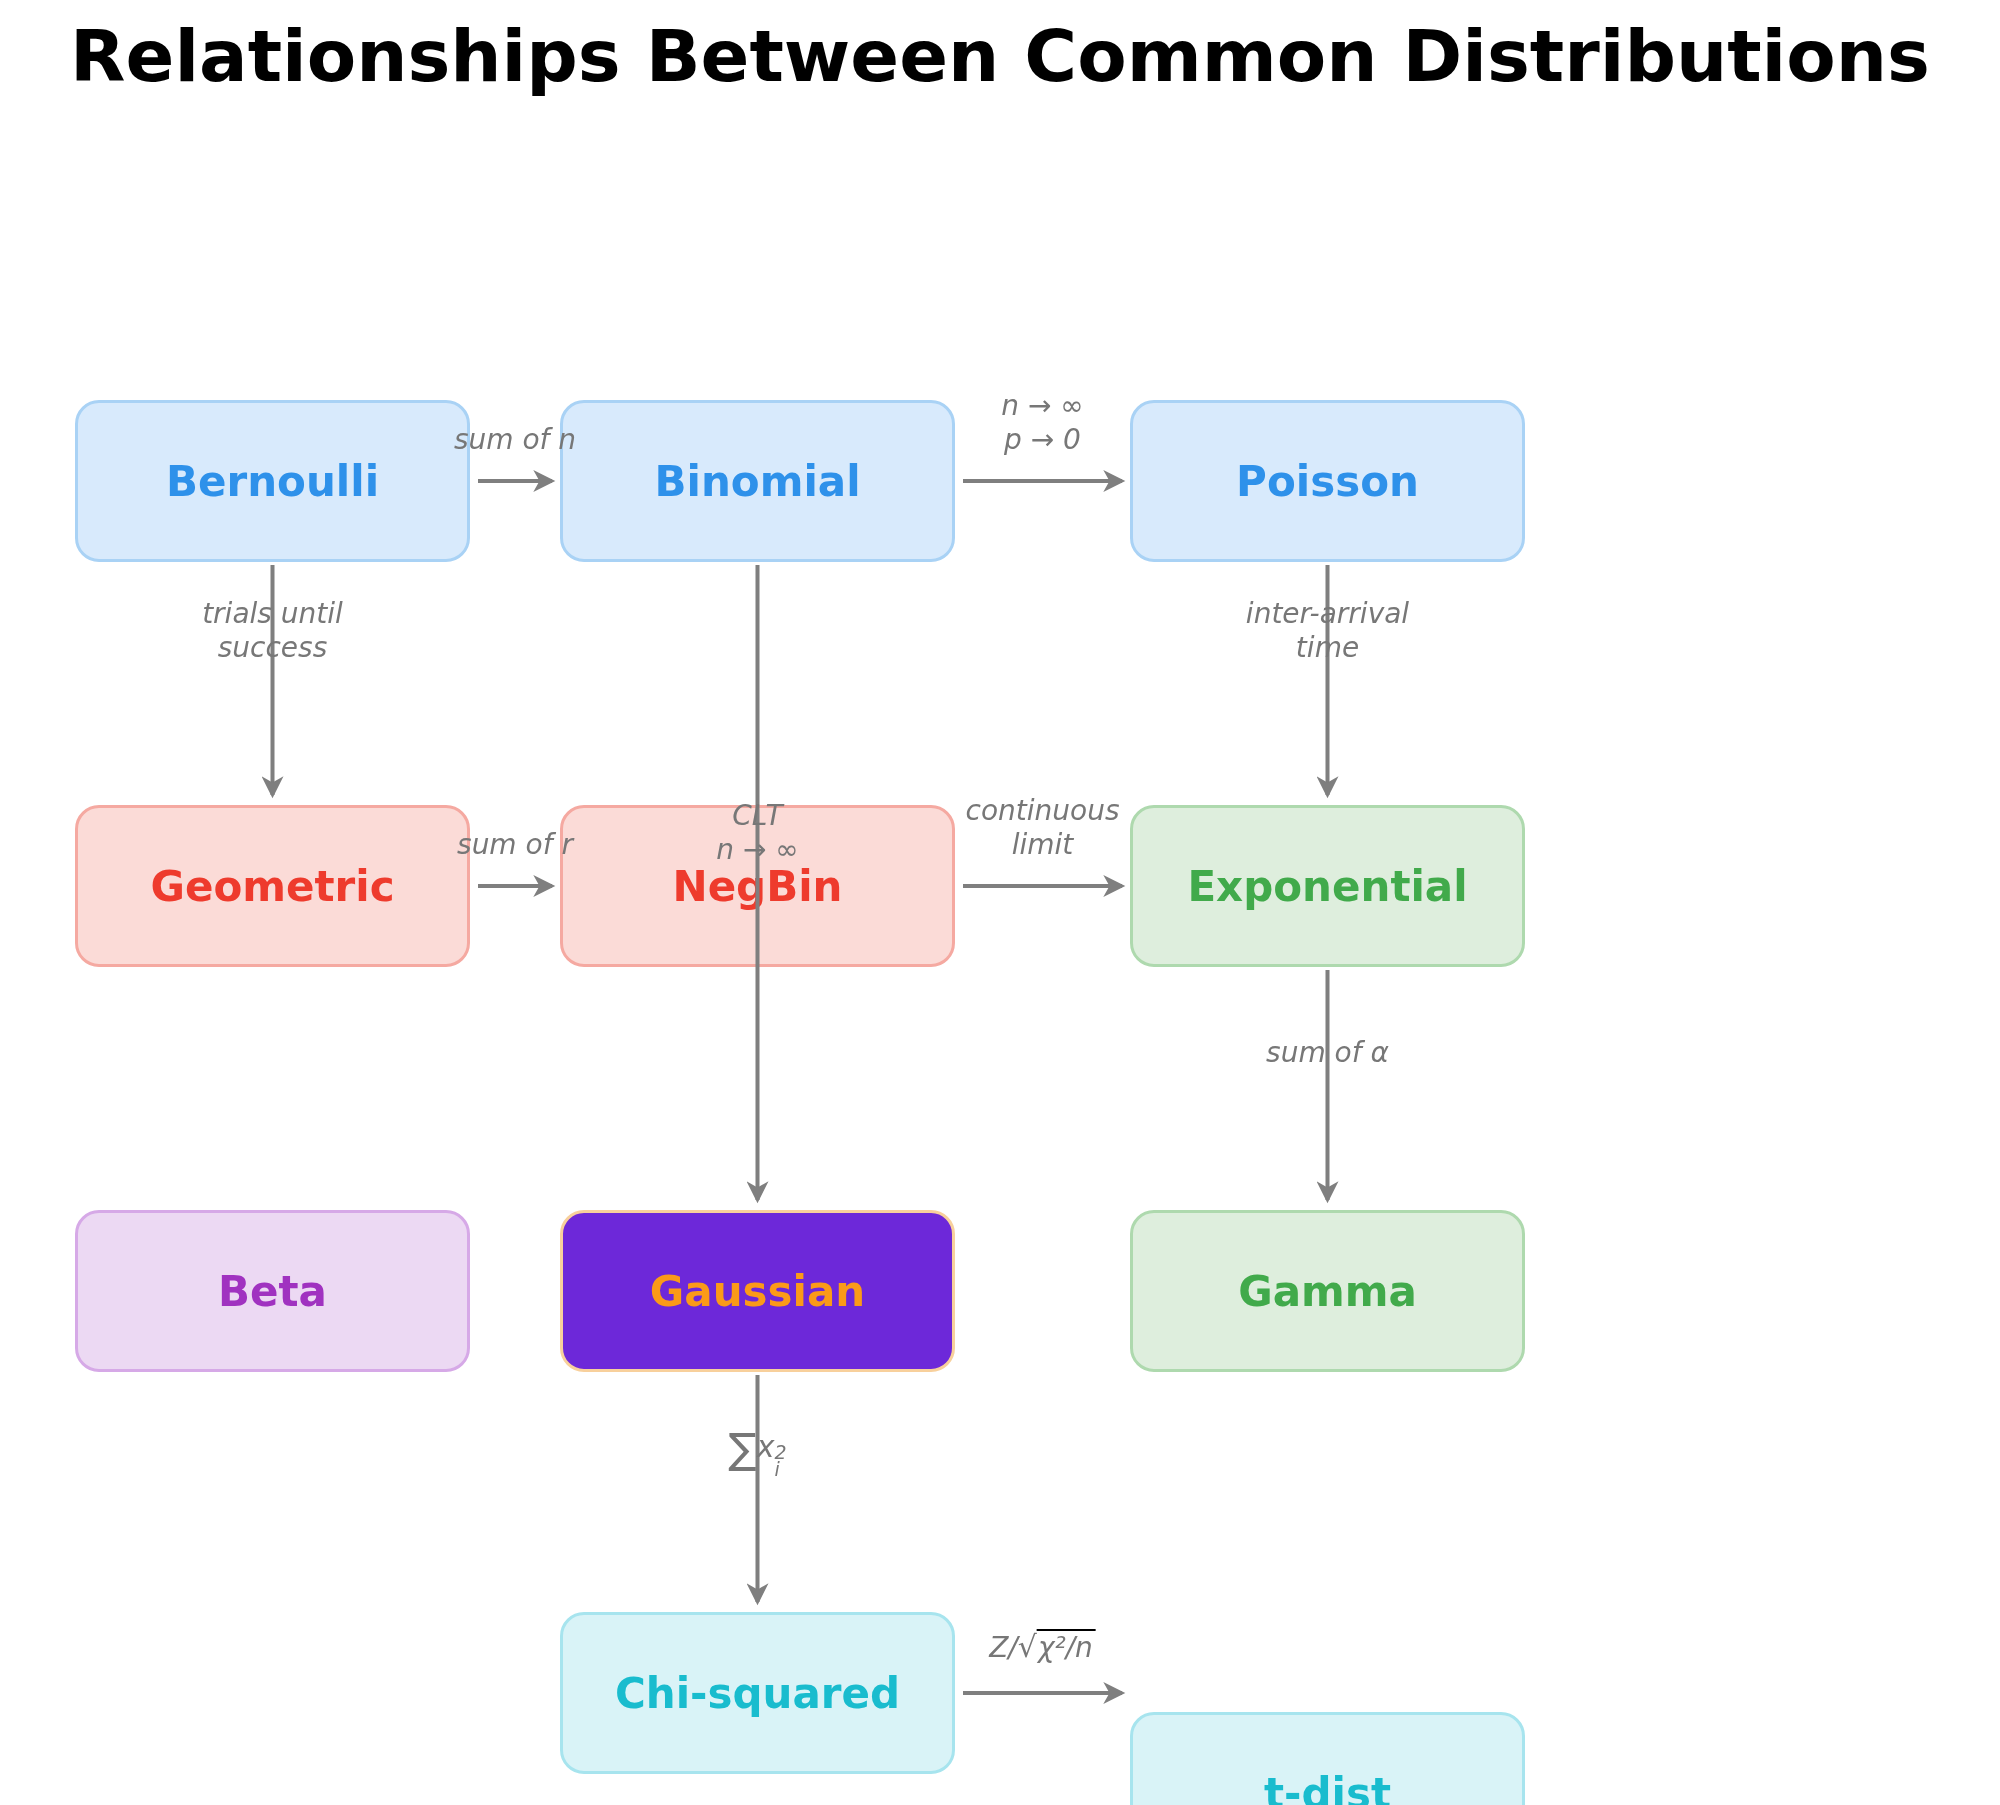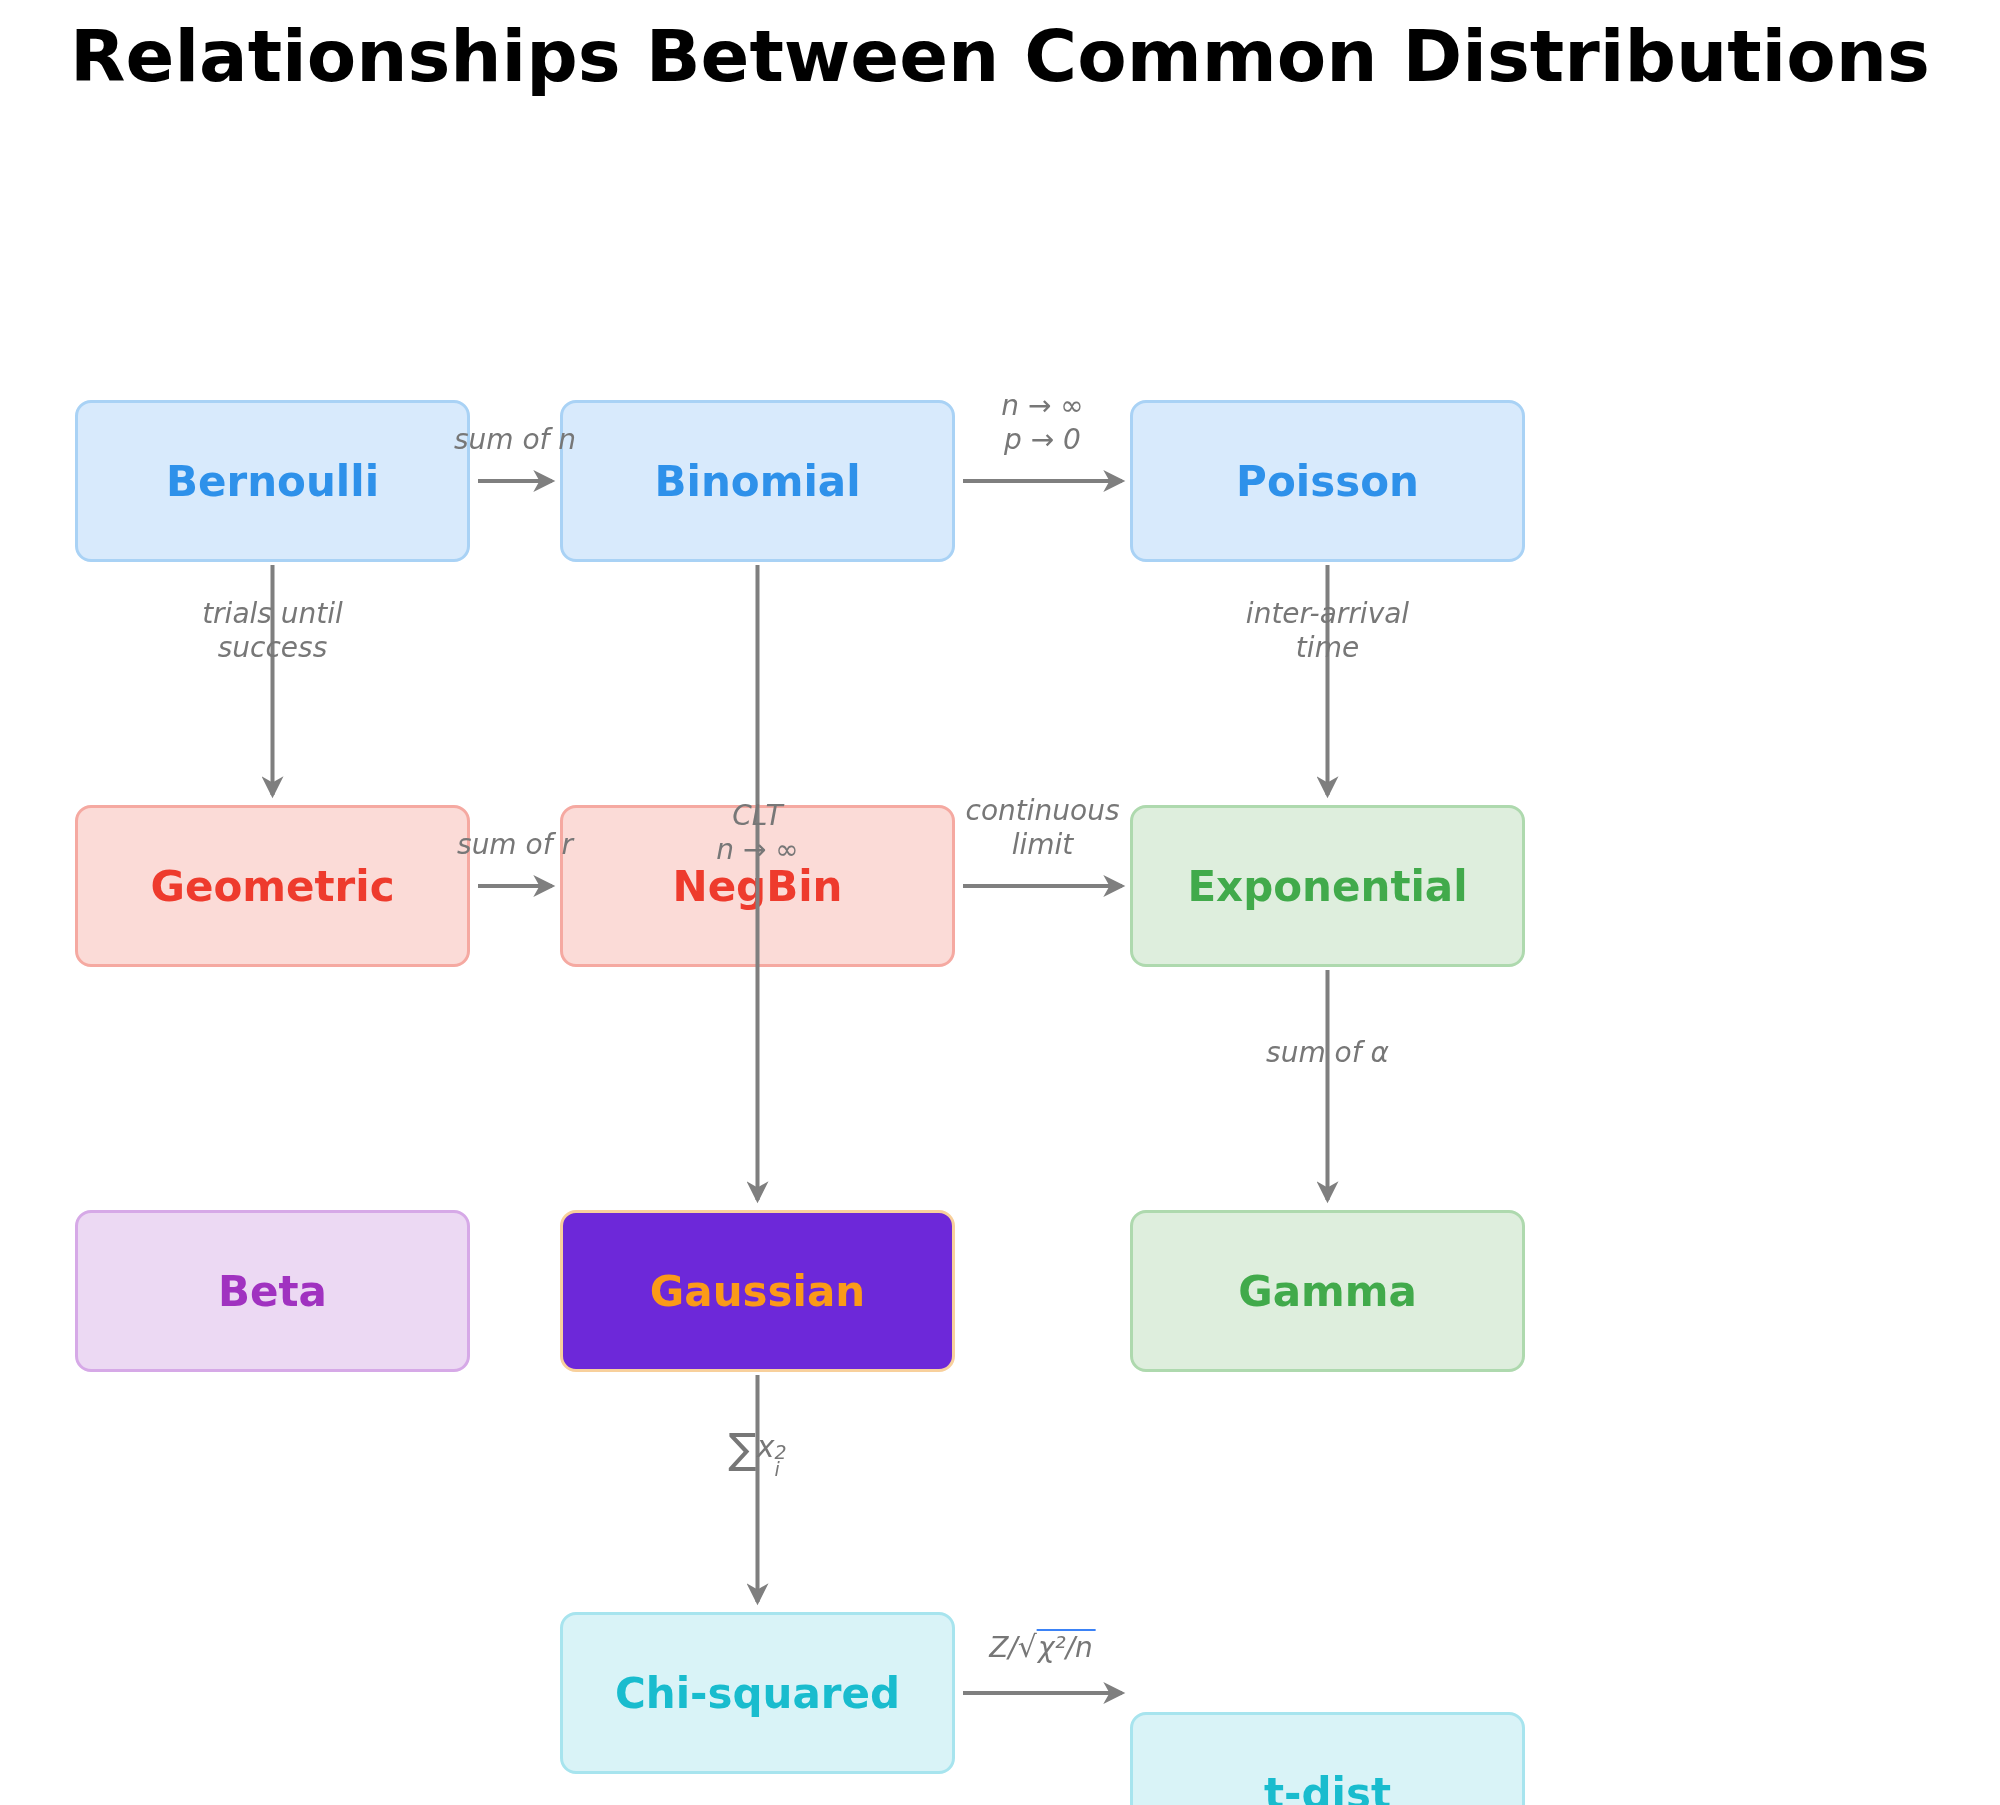--- a/index.html
+++ b/index.html
@@ -16,21 +16,21 @@
     text-align:center;
     font-size:72px;
     font-weight:bold;
     color:#000000;
     letter-spacing:0px;
   }
   .node{
     position:absolute;
     box-sizing:border-box;
     border:3px solid;
-    border-radius:16px;
+    border-radius:24px;
     display:flex;
     align-items:center;
     justify-content:center;
     z-index:1;
   }
   .node .node-label{
     font-size:42px;
     font-weight:bold;
     white-space:nowrap;
   }
@@ -65,21 +65,21 @@
     vertical-align:-2px;
     line-height:17px;
     font-size:19px;
     text-align:left;
   }
   .edge-label .radical{
     font-style:normal;
     font-size:30px;
   }
   .edge-label .radicand{
-    border-top:2px solid #3b82f6;
+    border-top:2px solid #000000;
     padding:0 3px 0 1px;
   }
 </style>
 </head>
 <body>
 
 <div id="canvas">
   <div id="title">Relationships Between Common Distributions</div>
   <div id="nodes">
       <div class="node" style="left: 75px; top: 400px; width: 395px; height: 162px; background: rgb(216, 234, 252); border-color: rgb(169, 210, 245);">

